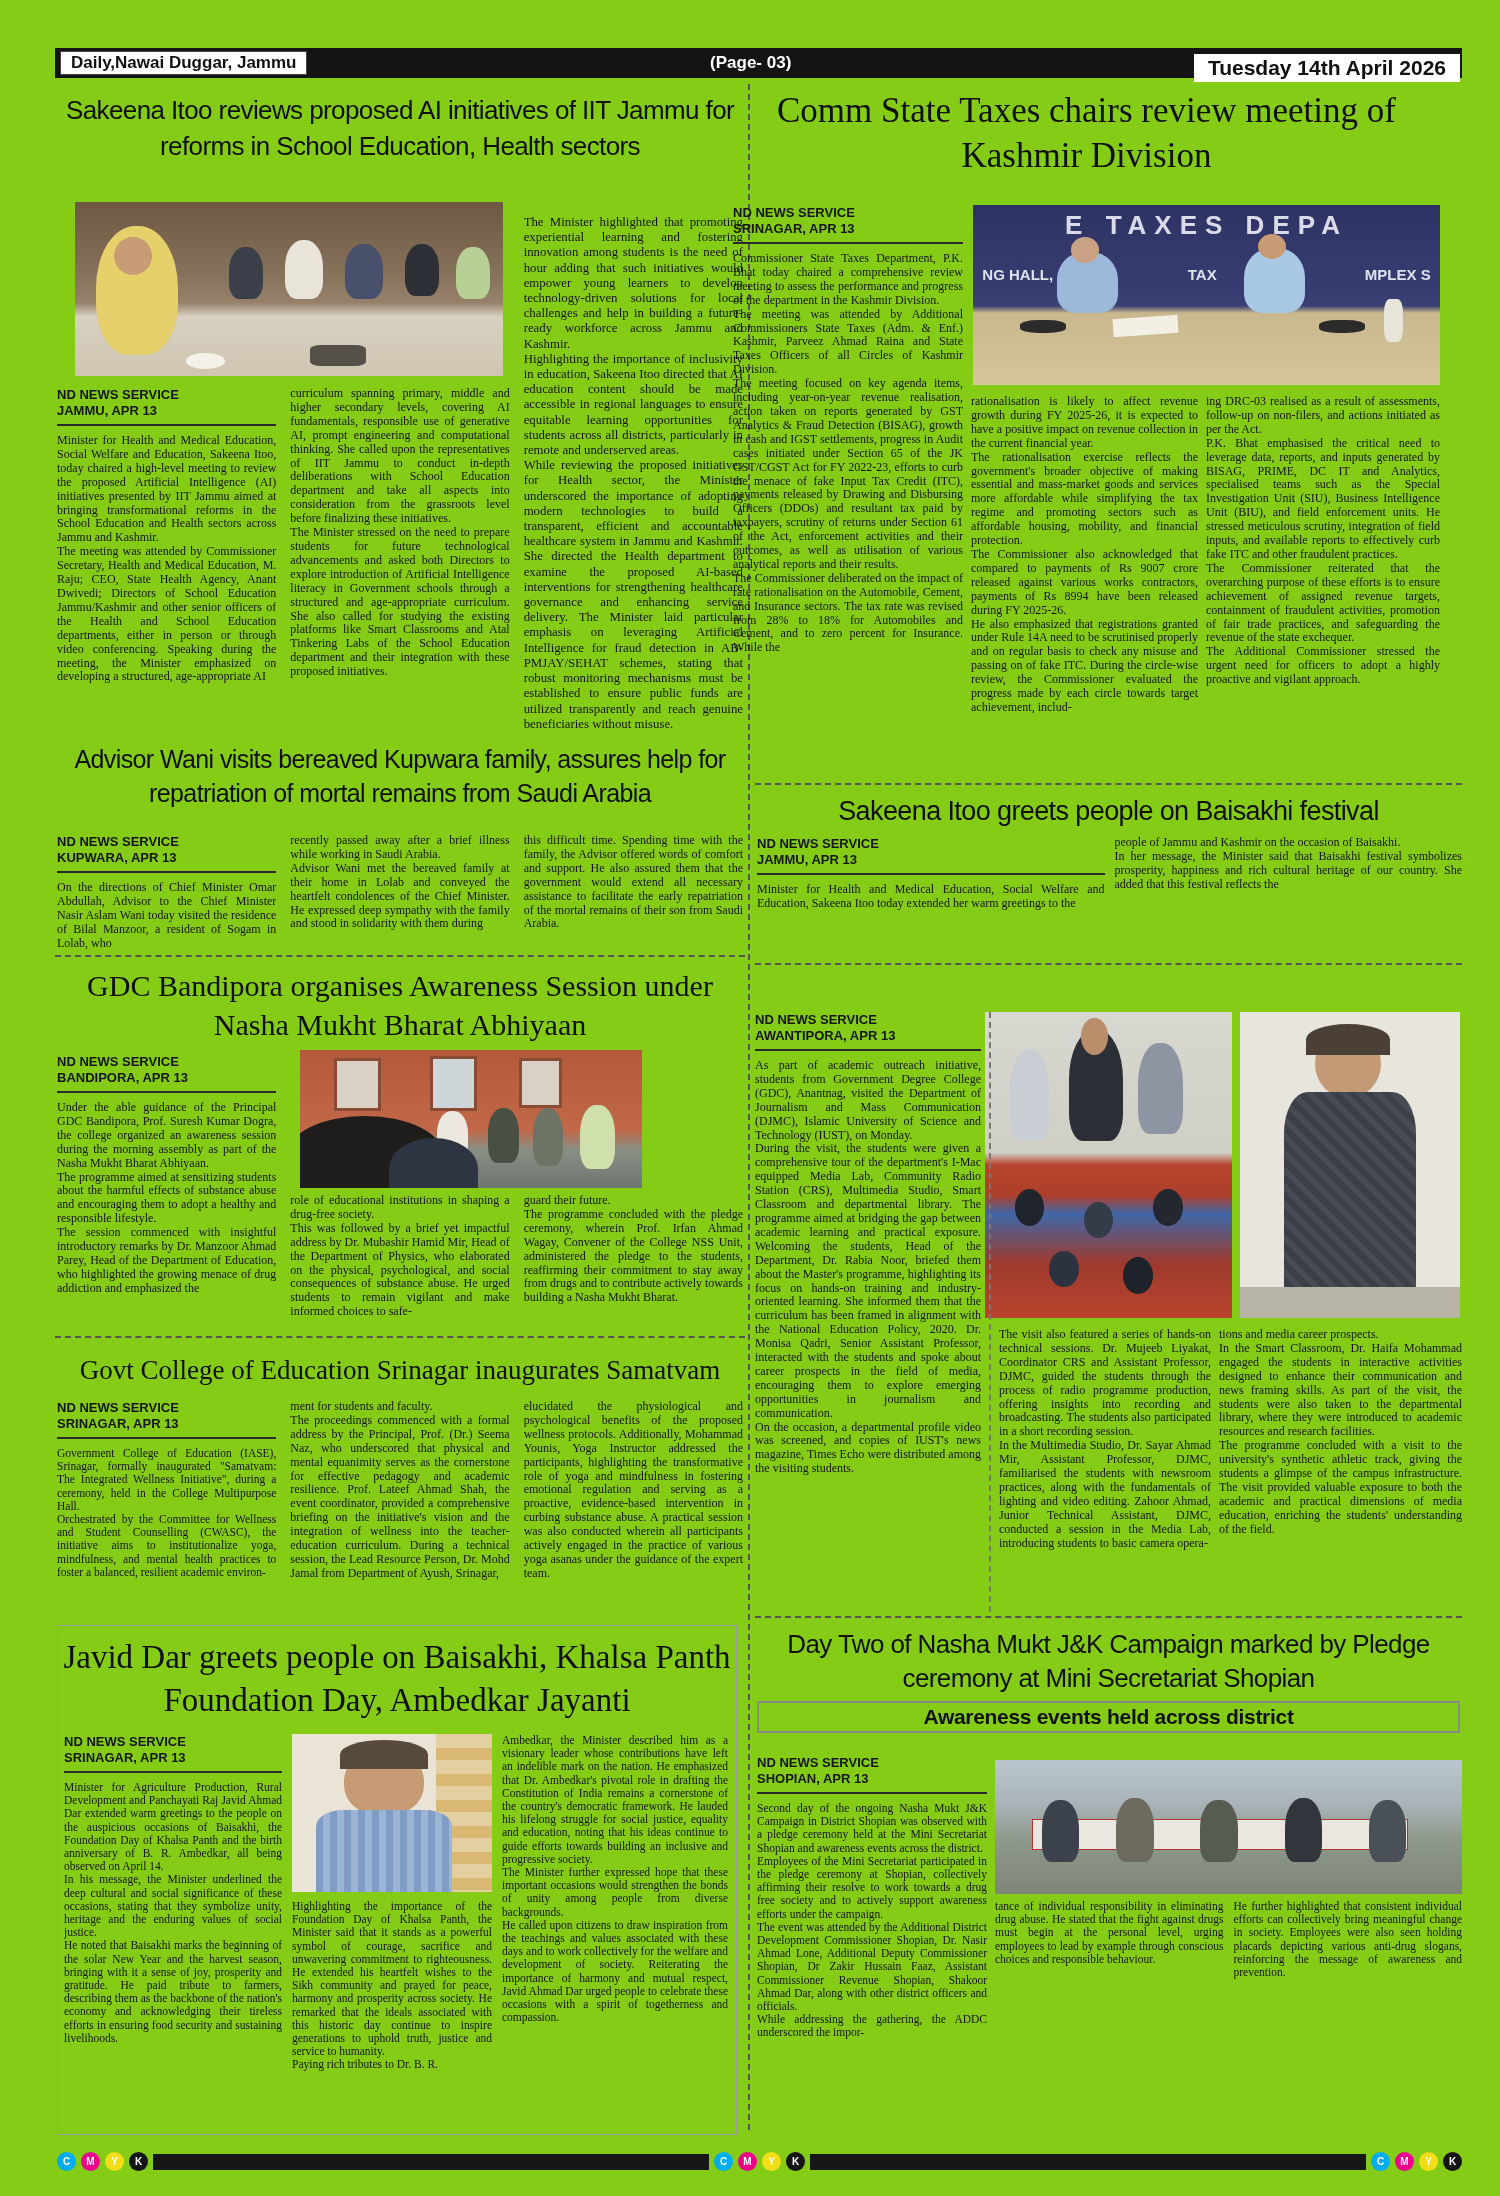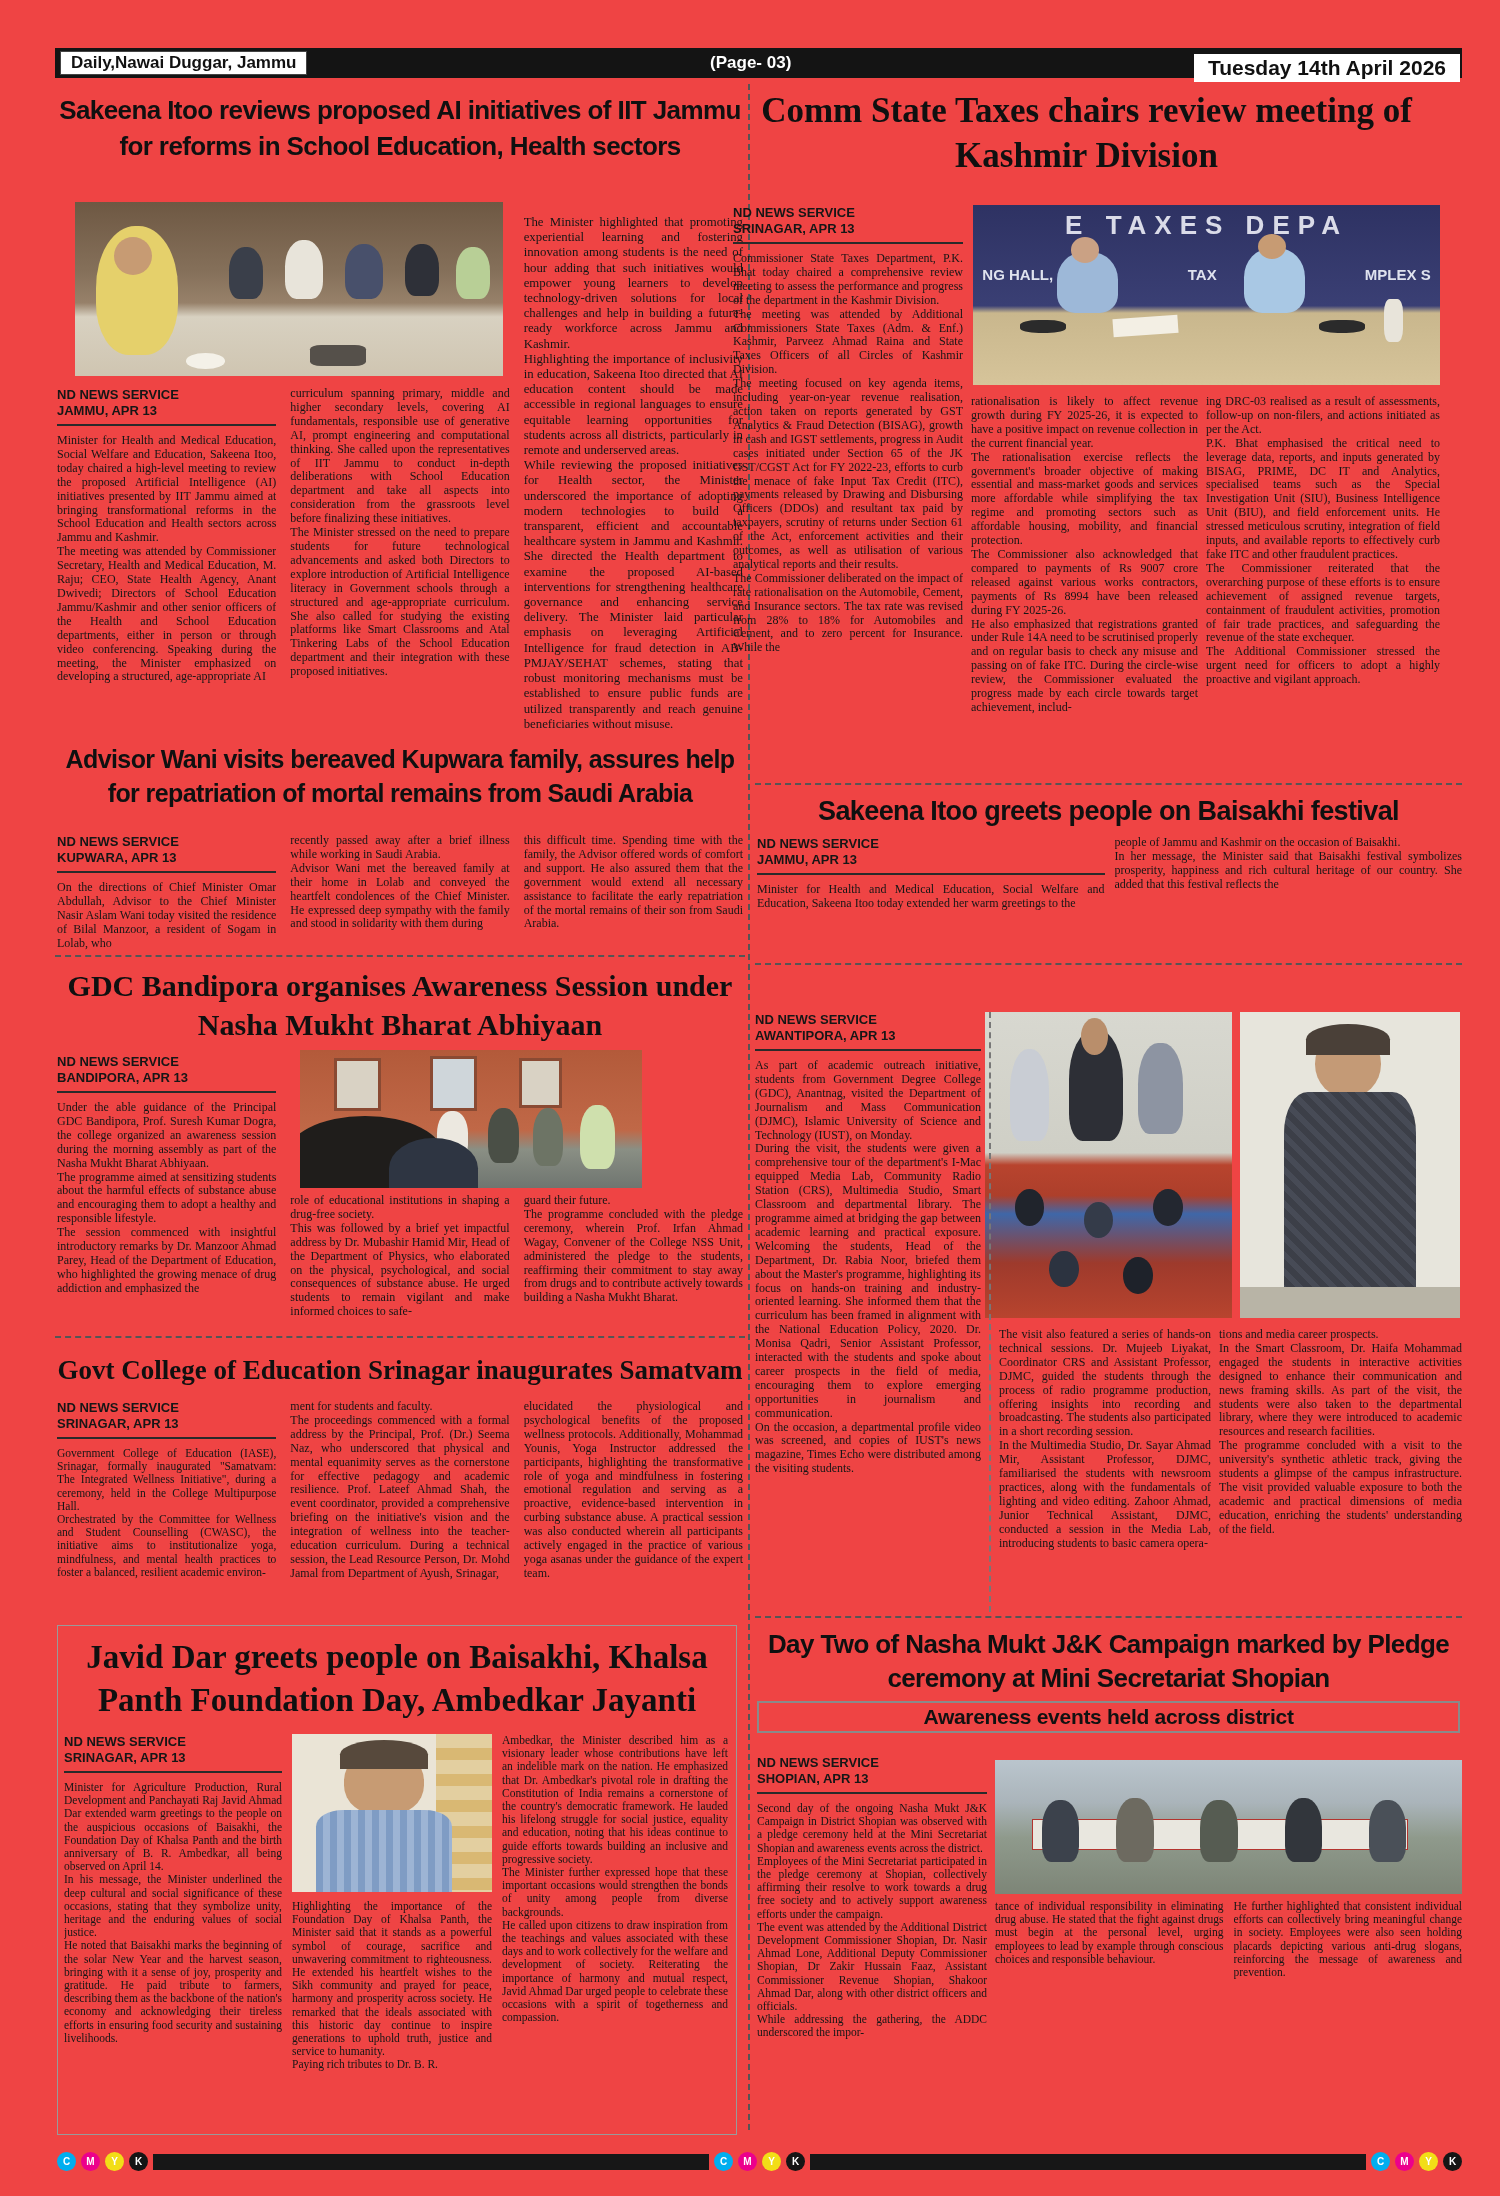--- a/index.html
+++ b/index.html
@@ -1,28 +1,28 @@
 <!DOCTYPE html>
 <html><head>
 <meta charset="utf-8">
 <style>
   html,body{margin:0;padding:0;background:#e9e9e9;}
-  .page{position:relative;width:1500px;height:2196px;background:#ef4444;margin:0 auto;
+  .page{position:relative;width:1500px;height:2196px;background:#84cc16;margin:0 auto;
         font-family:"Liberation Serif",serif;color:#161616;overflow:hidden;}
   
   .mast{position:absolute;left:55px;top:48px;width:1407px;height:30px;background:#141414;
         display:flex;align-items:center;justify-content:space-between;}
   .mast-left{background:#fff;border:1px solid #444;margin-left:5px;padding:1px 10px;
         font:bold 17px "Liberation Sans",sans-serif;color:#111;}
   .mast-center{color:#fff;font:bold 17px "Liberation Sans",sans-serif;}
   .mast-right{background:#fff;padding:2px 14px;font:bold 21px "Liberation Sans",sans-serif;
         color:#111;margin-right:2px;position:relative;top:5px;}
   
   .art{position:absolute;}
-  .hl{text-align:center;font-weight:bold;color:#101010;margin:0;}
+  .hl{text-align:center;font-weight:normal;color:#101010;margin:0;}
   .hl-sans{font-family:"Liberation Sans",sans-serif;letter-spacing:-0.6px;}
   .hl-serif{font-family:"Liberation Serif",serif;}
   .cols{position:absolute;display:flex;}
   .col{text-align:justify;font-size:12.8px;line-height:15.2px;overflow:hidden;}
   .col .txt{white-space:pre-line;}
   .tight{font-size:12px;line-height:13.9px;}
   .xtight{font-size:11.5px;line-height:13.2px;}
   .byline{font-family:"Liberation Sans",sans-serif;font-weight:bold;font-size:13px;line-height:16px;
         border-bottom:2px solid #2a2a2a;padding-bottom:5px;margin-bottom:8px;text-align:left;}
   .vsep{position:absolute;border-left:2px dashed #555;}

